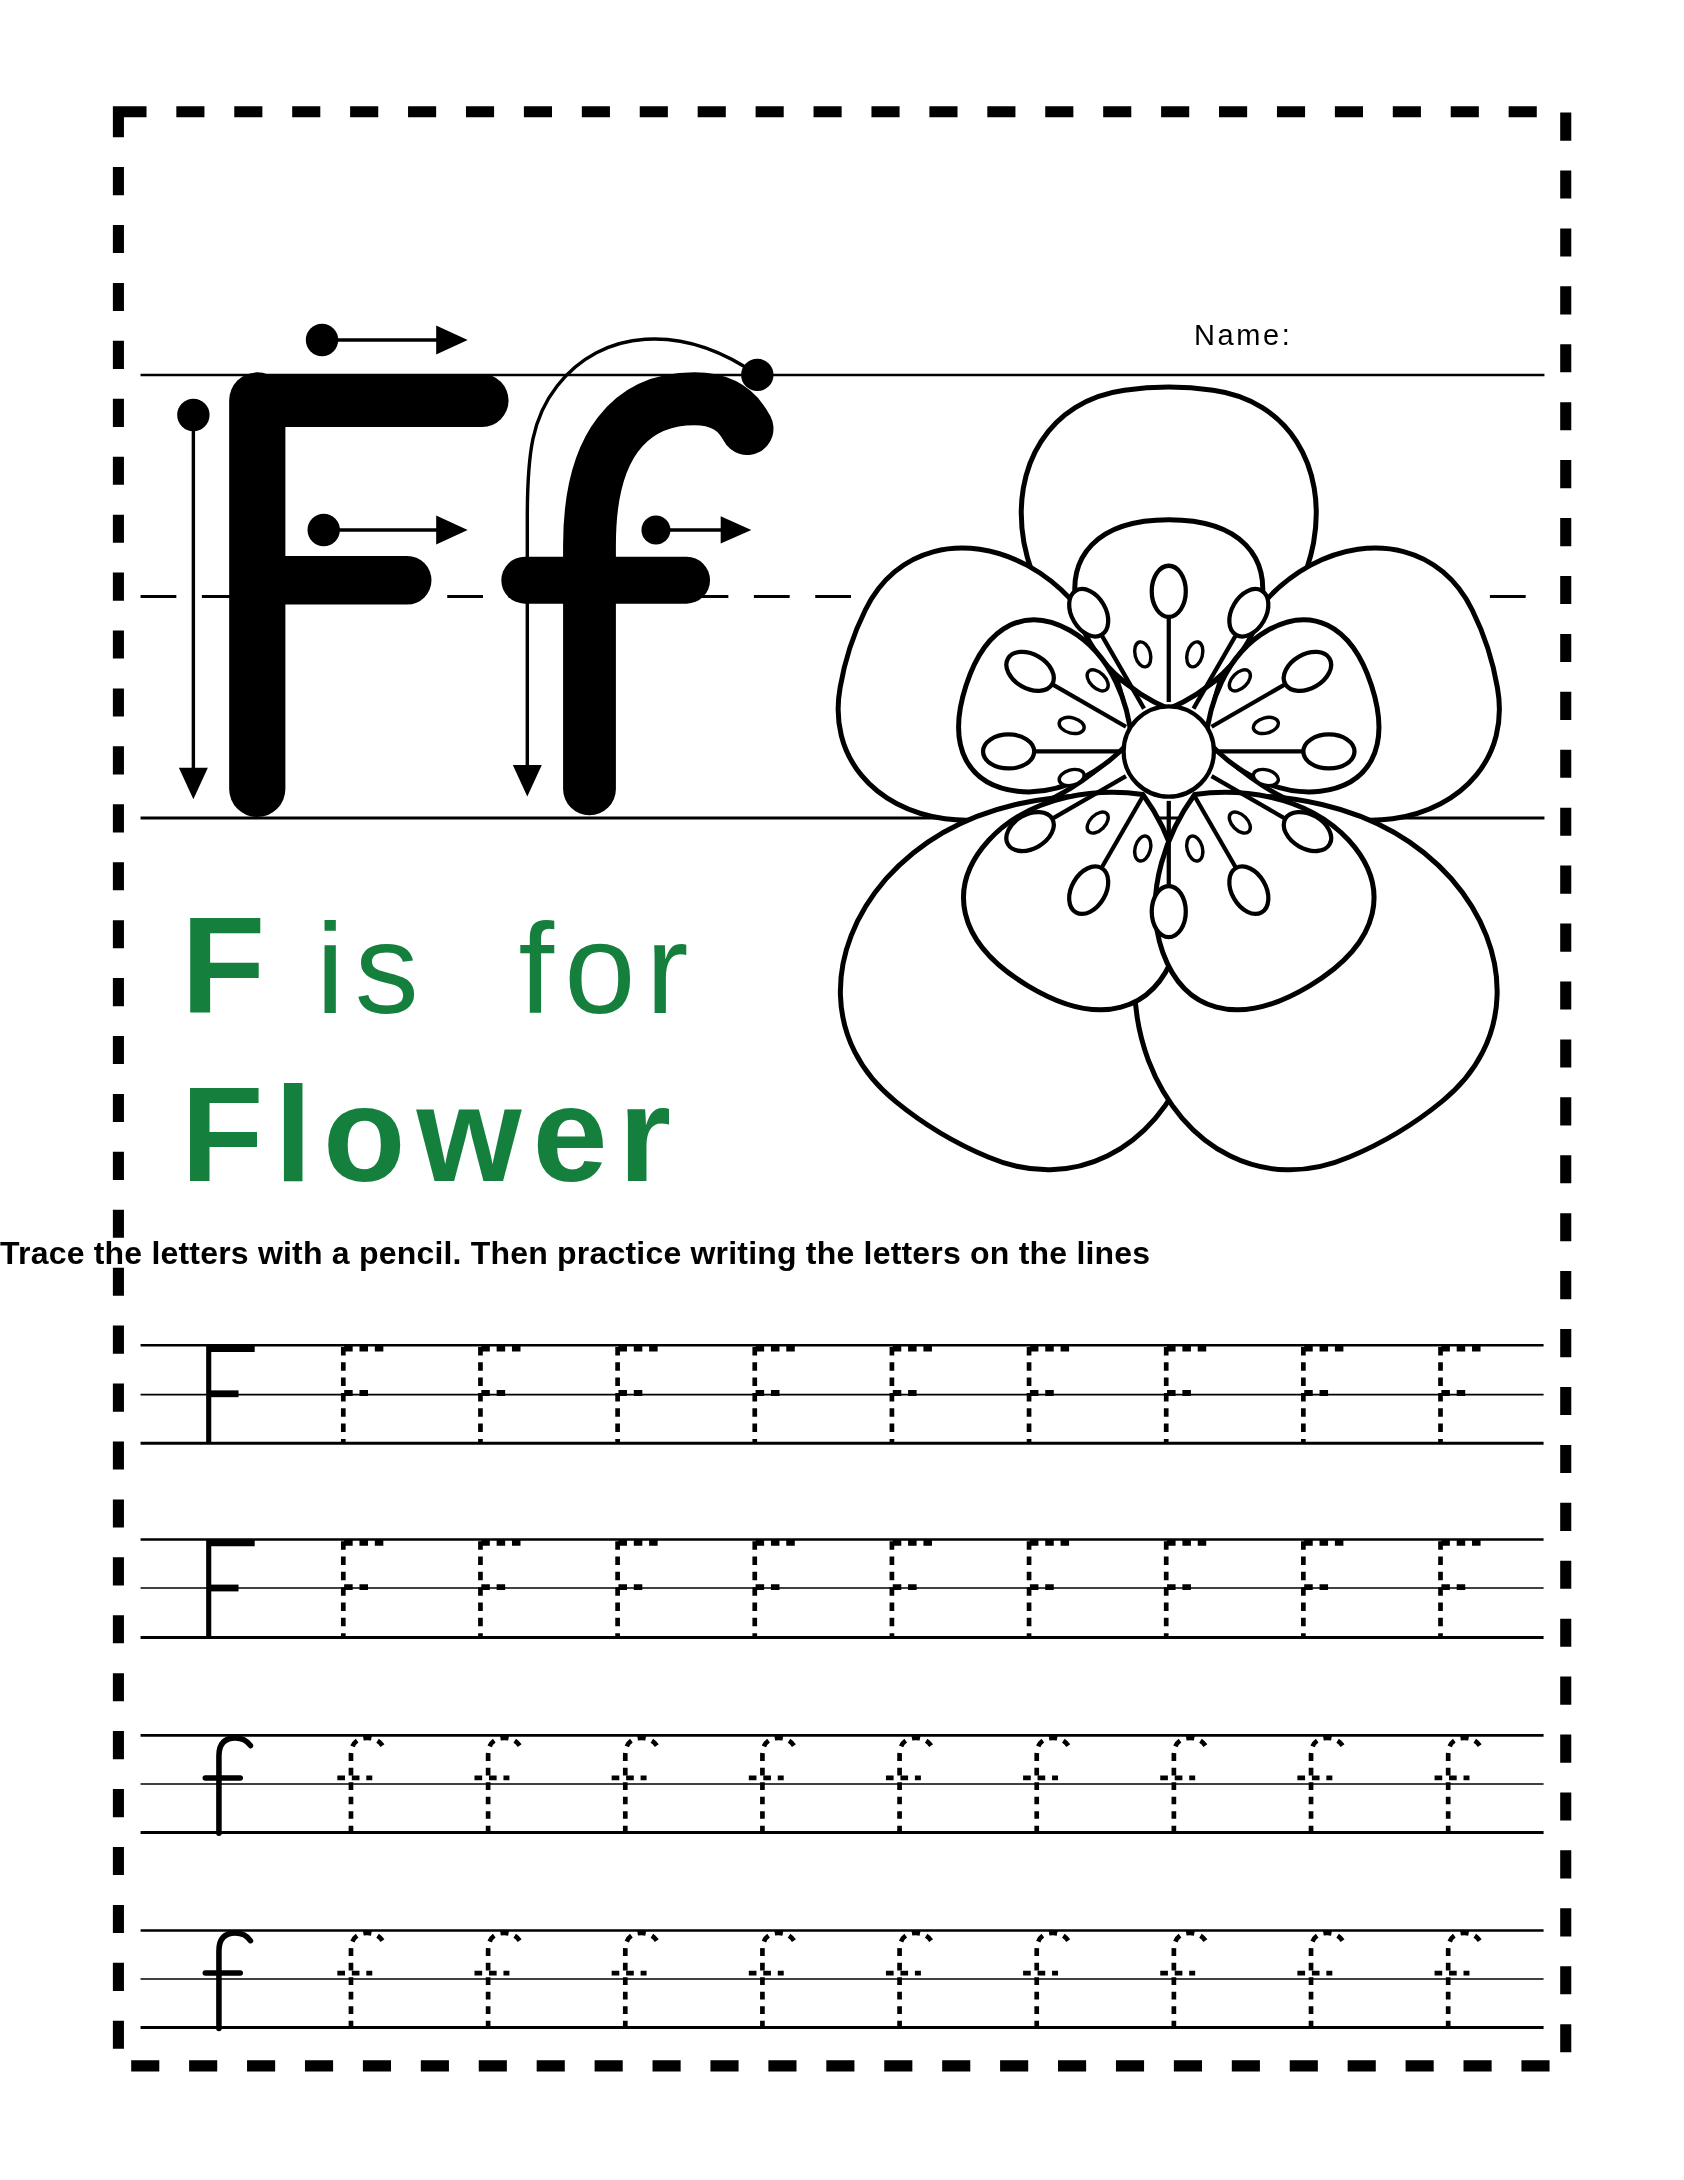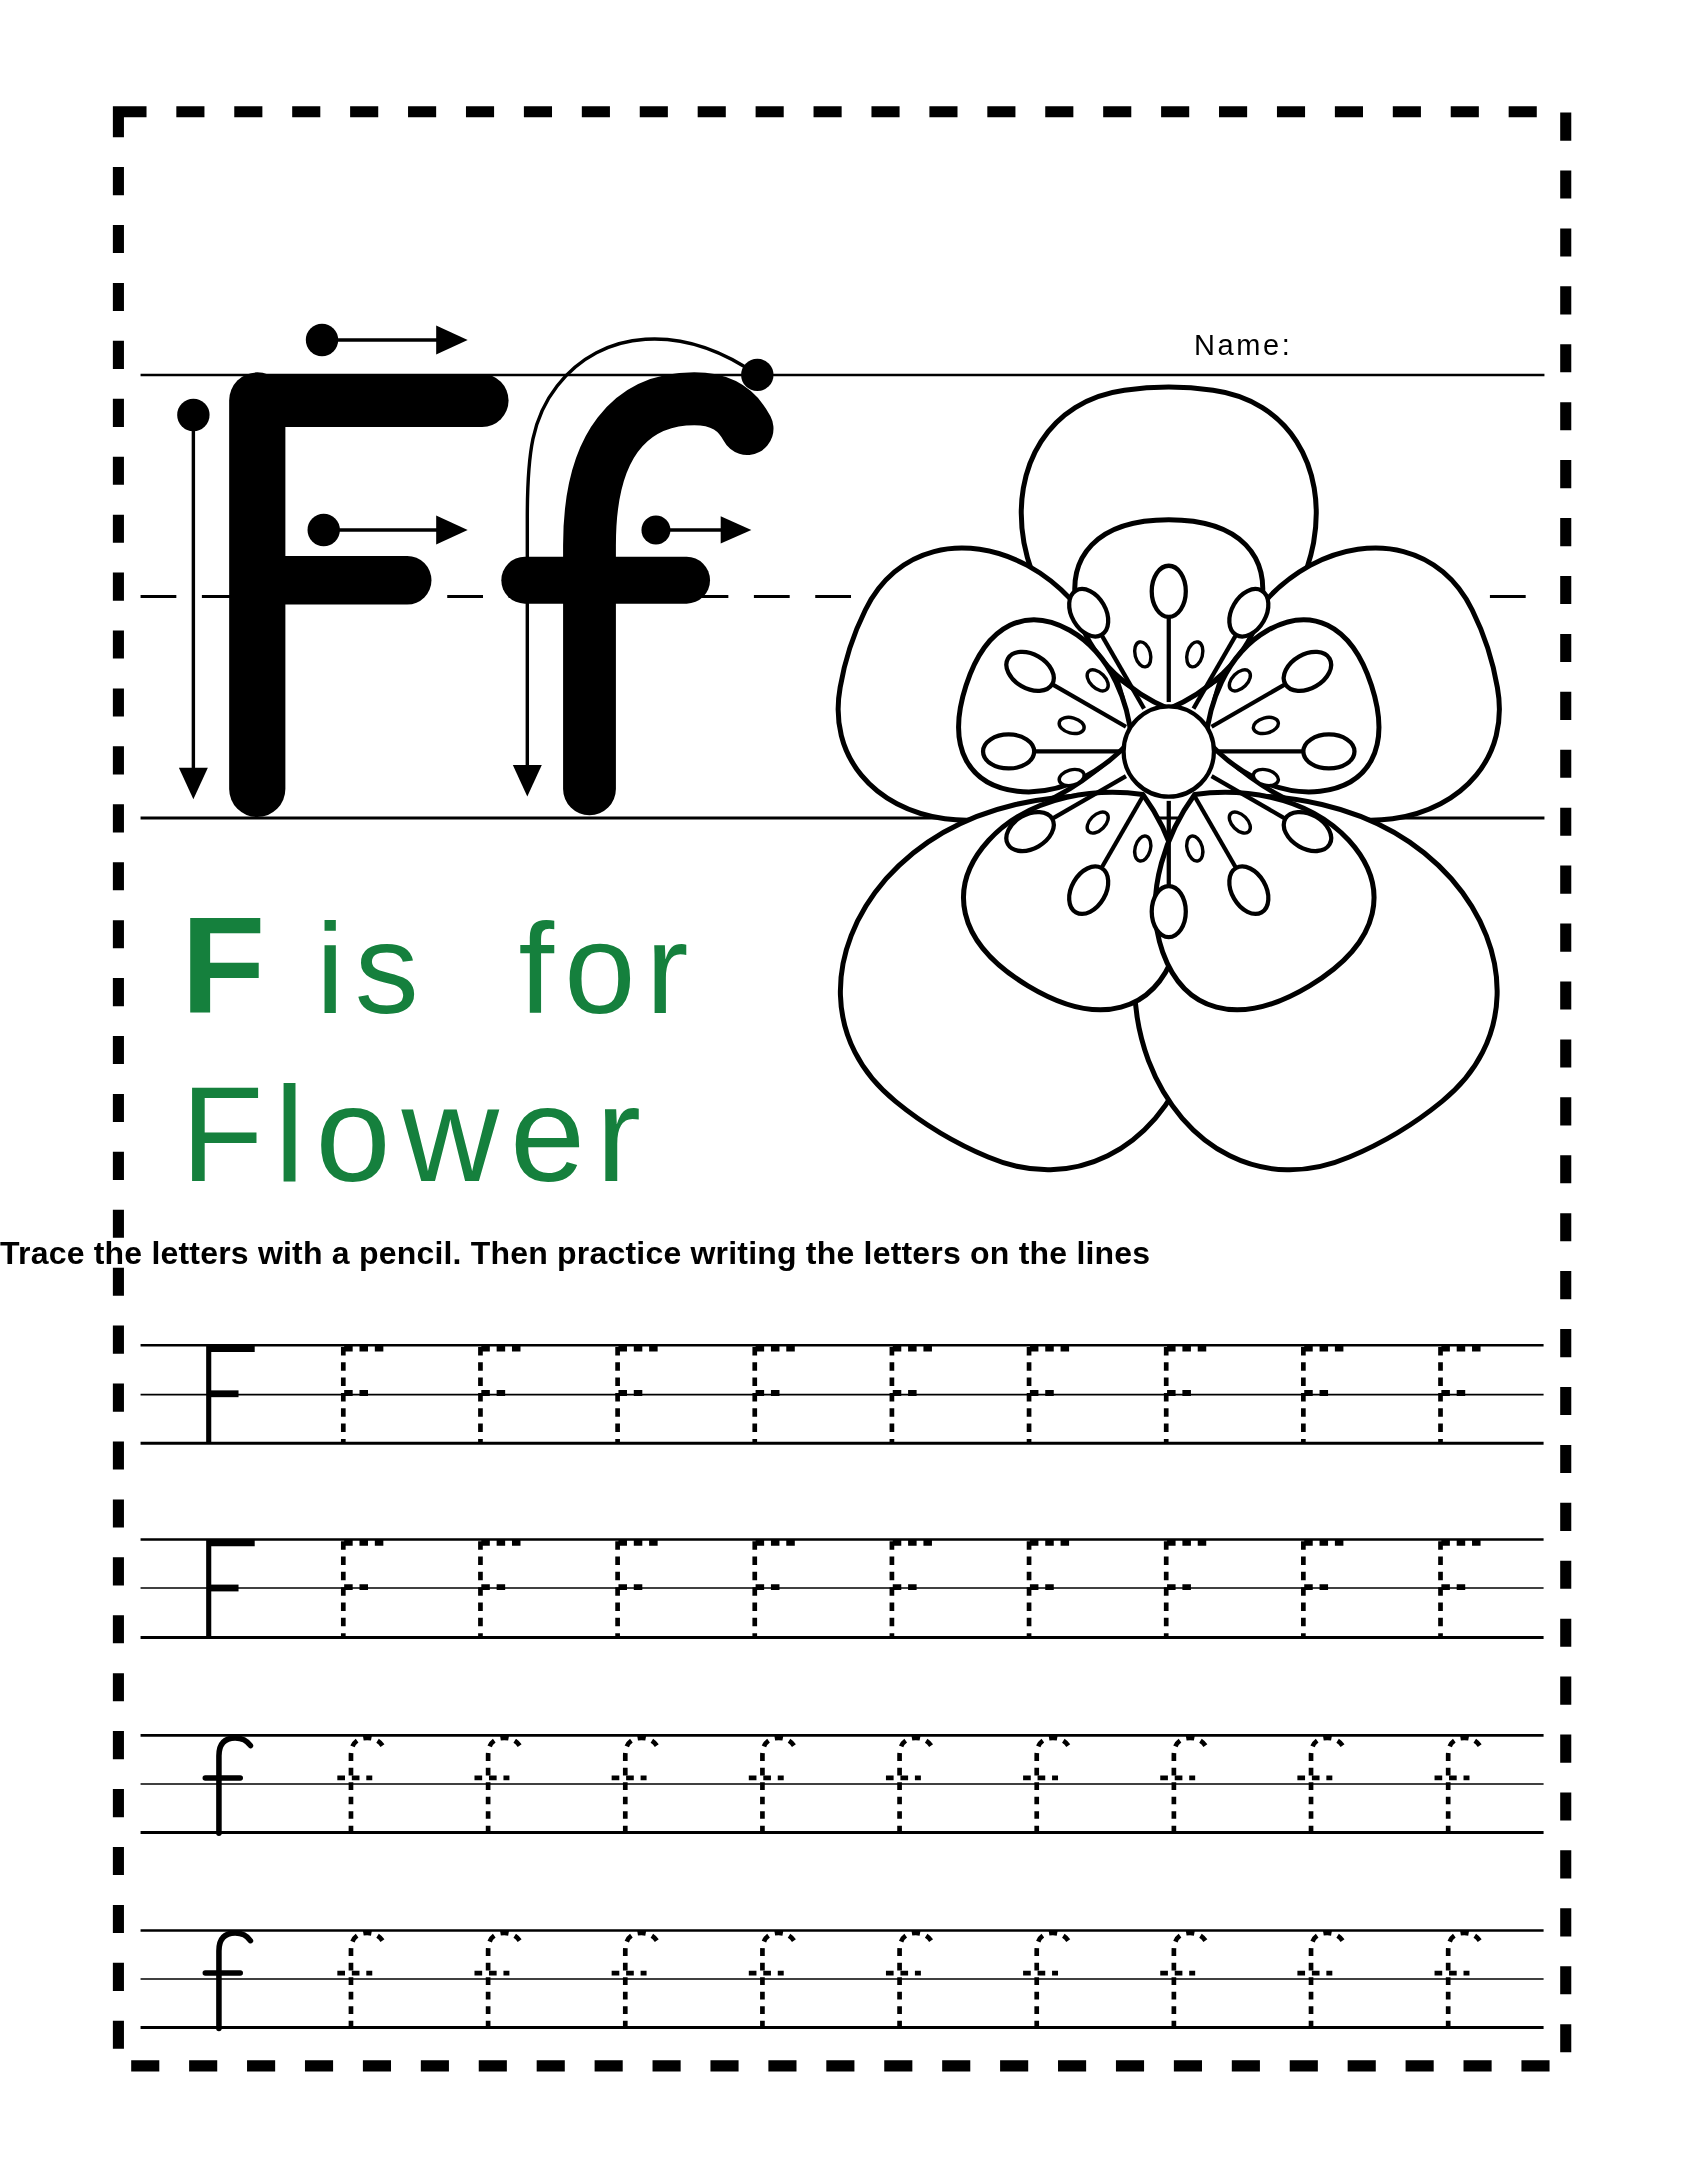--- a/index.html
+++ b/index.html
@@ -40,21 +40,21 @@
     letter-spacing: 0px;
     transform: scaleX(0.72);
     transform-origin: 50% 50%;
     border-bottom: 4.3px solid #000;
     padding: 0 12px 8.5px 12px;
     white-space: nowrap;
   }
   .name-label {
     position: absolute;
     left: 1194px;
-    top: 329px;
+    top: 319px;
     font-size: 29px;
     letter-spacing: 2.6px;
     font-weight: 400;
     z-index: 3;
   }
   .caption {
     position: absolute;
     left: 181px;
     top: 886px;
     z-index: 3;
@@ -71,21 +71,21 @@
   }
   .caption-connector {
     font-size: 128px;
     font-weight: 400;
     word-spacing: 44px;
     letter-spacing: 10.2px;
   }
   .caption-word {
     margin-top: 12px;
     font-size: 135px;
-    font-weight: 400;
+    font-weight: 700;
     letter-spacing: 11px;
   }
   .instruction {
     position: absolute;
     left: 0;
     right: 0;
     top: 1235px;
     font-size: 32px;
     font-weight: 700;
     letter-spacing: 0.2px;

